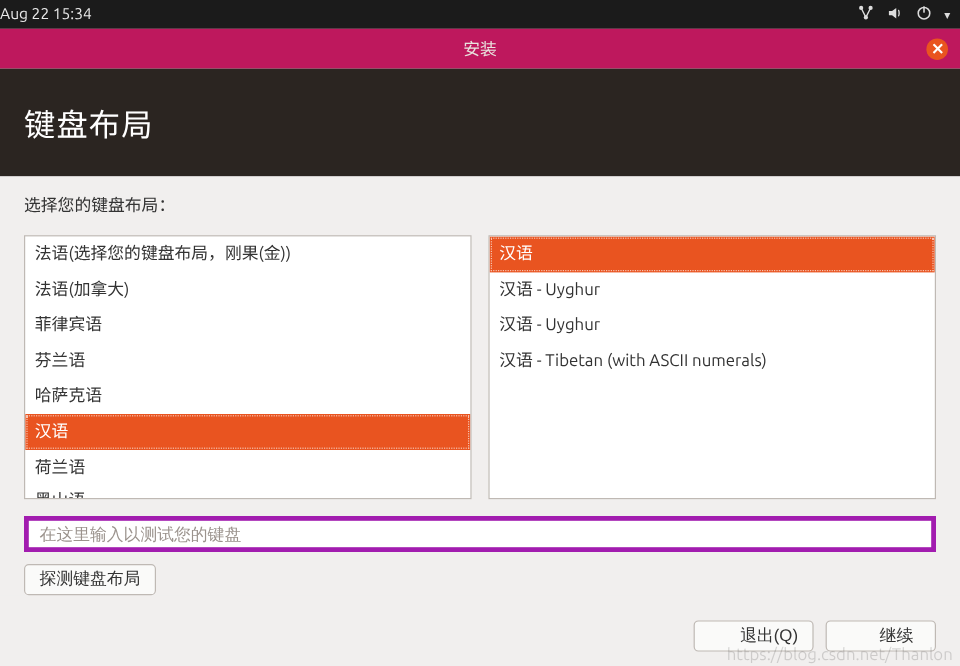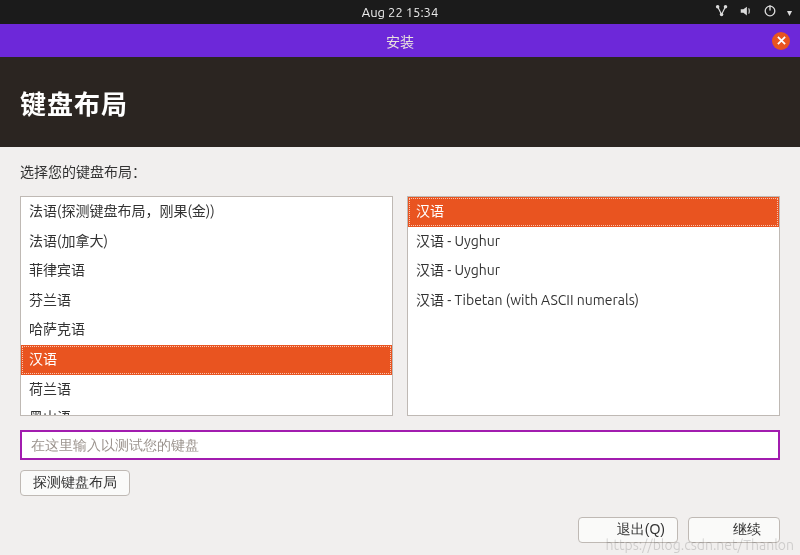--- a/index.html
+++ b/index.html
@@ -1,35 +1,35 @@
 <!DOCTYPE html>
 <html><head>
 <meta charset="utf-8">
 <style>
   * { box-sizing: border-box; margin: 0; padding: 0; }
   html, body { width: 800px; height: 555px; overflow: hidden; font-family: "Ubuntu", "Noto Sans CJK SC", sans-serif; font-size: 14px; background: #f1efee; }
-  .topbar { height: 24px; background: #1b1b1b; color: #eaeaea; display: flex; align-items: center; justify-content: center; position: relative; font-size: 13px; }
+  .topbar { height: 24px; background: #1b1b1b; color: #eaeaea; display: flex; align-items: center; justify-content: flex-start; position: relative; font-size: 13px; }
   .topbar .tray { position: absolute; right: 8px; top: 0; height: 24px; display: flex; align-items: center; gap: 10px; }
   .topbar .tray svg { width: 14px; height: 14px; fill: #dcdcdc; }
   .topbar .tray .chev { font-size: 10px; color:#dcdcdc; }
-  .titlebar { height: 33px; background: #6d28d9; color: #e9e3de; display: flex; align-items: center; justify-content: center; position: relative; font-size: 14px; }
+  .titlebar { height: 33px; background: #be185d; color: #e9e3de; display: flex; align-items: center; justify-content: center; position: relative; font-size: 14px; }
   .close-btn { position: absolute; right: 10px; top: 50%; transform: translateY(-50%); width: 18px; height: 18px; border-radius: 50%; background: #e95420; display: flex; align-items: center; justify-content: center; cursor: pointer; }
   .close-btn svg { width: 9px; height: 9px; stroke: #fff; stroke-width: 2; }
   .header { height: 90px; background: #2b2521; color: #fff; padding: 0 20px; display: flex; align-items: center; }
-  .header h1 { font-size: 26px; font-weight: 700; letter-spacing: 1px; }
+  .header h1 { font-size: 26px; font-weight: 400; letter-spacing: 1px; }
   .content { padding: 14px 20px 0 20px; background: #f1efee; }
   .prompt { font-size: 14px; color: #333; margin-bottom: 15px; }
   .lists { display: flex; gap: 14px; }
   .listbox { flex: 1; height: 220px; background: #fff; border: 1px solid #bfb9b4; overflow: hidden; }
   .listbox .scroll { height: 100%; overflow: hidden; }
   .item { padding: 5px 8px; color: #333; cursor: default; font-size: 14px; line-height: 1.4; }
   .item.selected { background: #e95420; color: #fff; outline: 1px dotted rgba(255,255,255,0.65); outline-offset: -2px; }
   .item.partial { white-space: nowrap; overflow: hidden; }
   .test-row { margin-top: 14px; }
-  .test-input { width: 100%; height: 30px; border: 2px solid #a21caf; background: #fff; padding: 0 9px; font-size: 14px; color: #4d7c0f; outline: none; }
+  .test-input { width: 100%; height: 30px; border: 4px solid #a21caf; background: #fff; padding: 0 9px; font-size: 14px; color: #4d7c0f; outline: none; }
   .test-input::placeholder { color: #9b938d; }
   .detect-row { margin-top: 10px; }
   .btn { display: inline-flex; align-items: center; justify-content: center; height: 26px; padding: 0 12px; background: #fafaf9; border: 1px solid #bfb9b4; border-radius: 4px; color: #333; font-size: 14px; cursor: pointer; }
   .footer { position: absolute; right: 20px; bottom: 12px; display: flex; gap: 10px; }
   .footer .btn { min-width: 92px; padding-left: 38px; }
   .watermark { position: absolute; right: 6px; bottom: 2px; font-size: 14px; color: rgba(0,0,0,0.15); pointer-events: none; }
 </style>
 </head>
 <body>
 
@@ -73,21 +73,21 @@
 <div class="header">
   <h1>键盘布局</h1>
 </div>
 
 <div class="content">
   <div class="prompt">选择您的键盘布局：</div>
 
   <div class="lists">
     <div class="listbox">
       <div class="scroll">
-        <div class="item">法语(探测键盘布局，刚果(金))</div>
+        <div class="item">法语(选择您的键盘布局，刚果(金))</div>
         <div class="item">法语(加拿大)</div>
         <div class="item">菲律宾语</div>
         <div class="item">芬兰语</div>
         <div class="item">哈萨克语</div>
         <div class="item selected">汉语</div>
         <div class="item">荷兰语</div>
         <div class="item partial" style="height:14px;padding-top:4px;padding-bottom:0;">黑山语</div>
       </div>
     </div>
     <div class="listbox">

